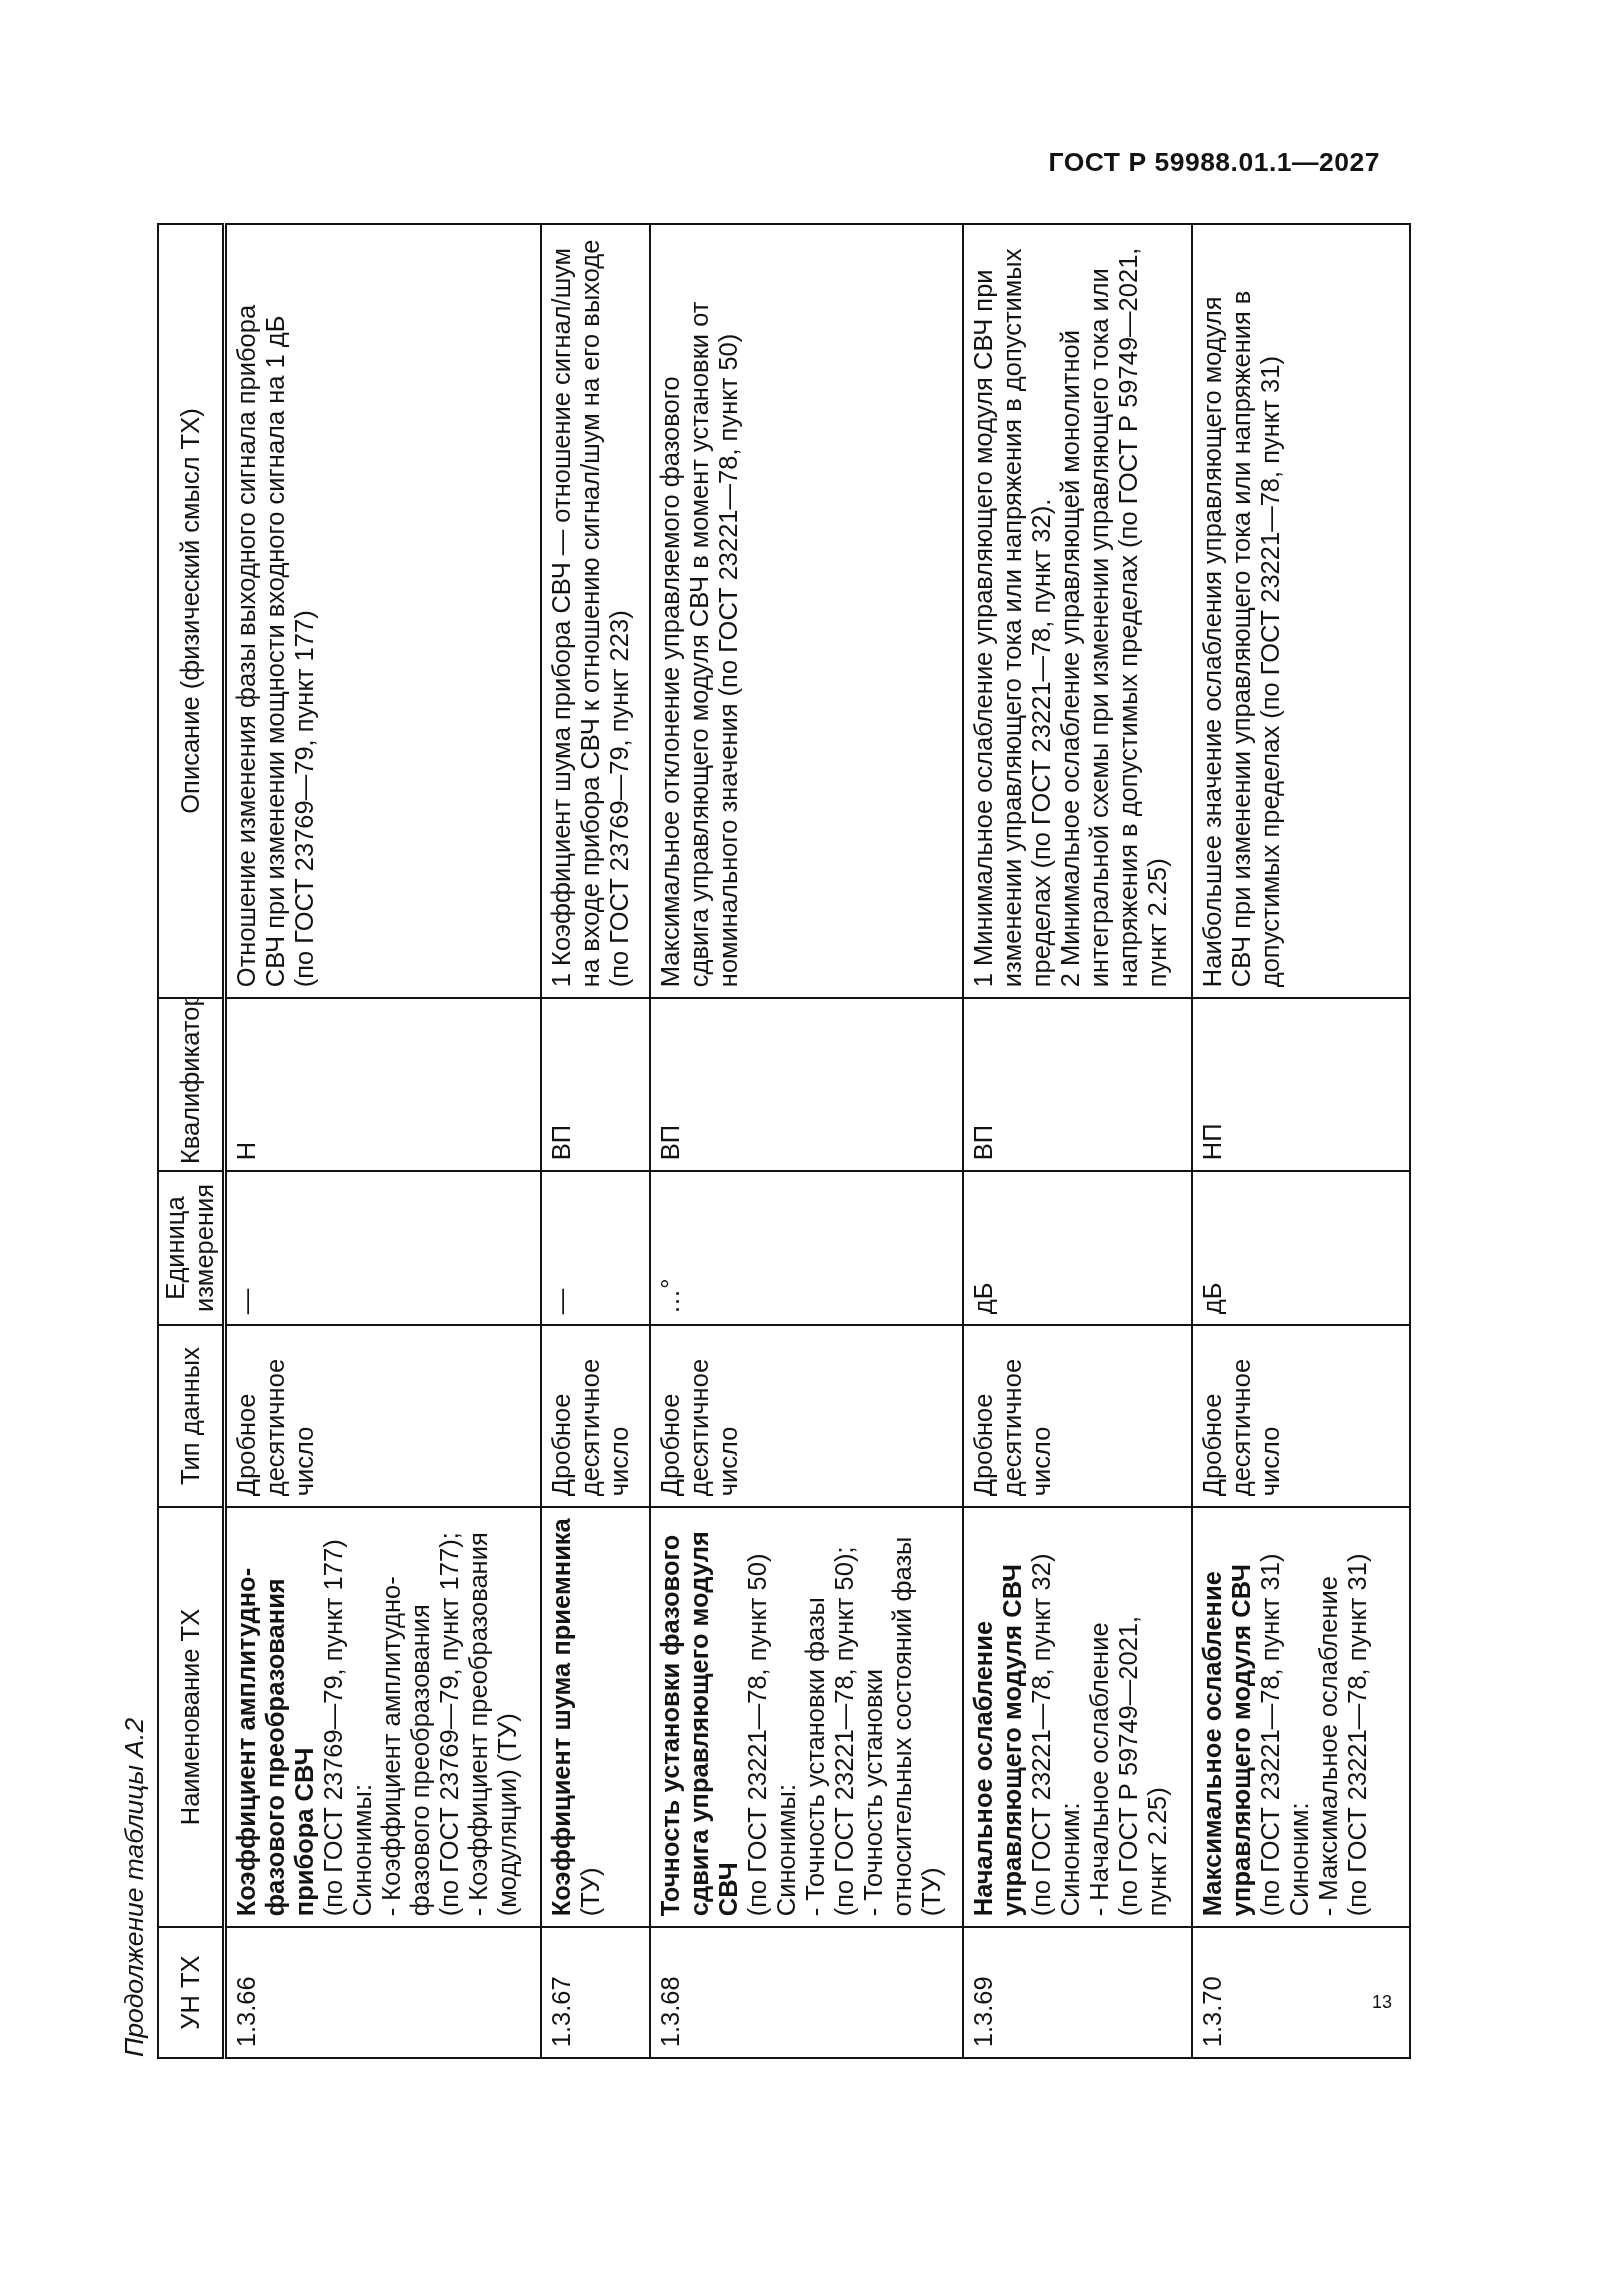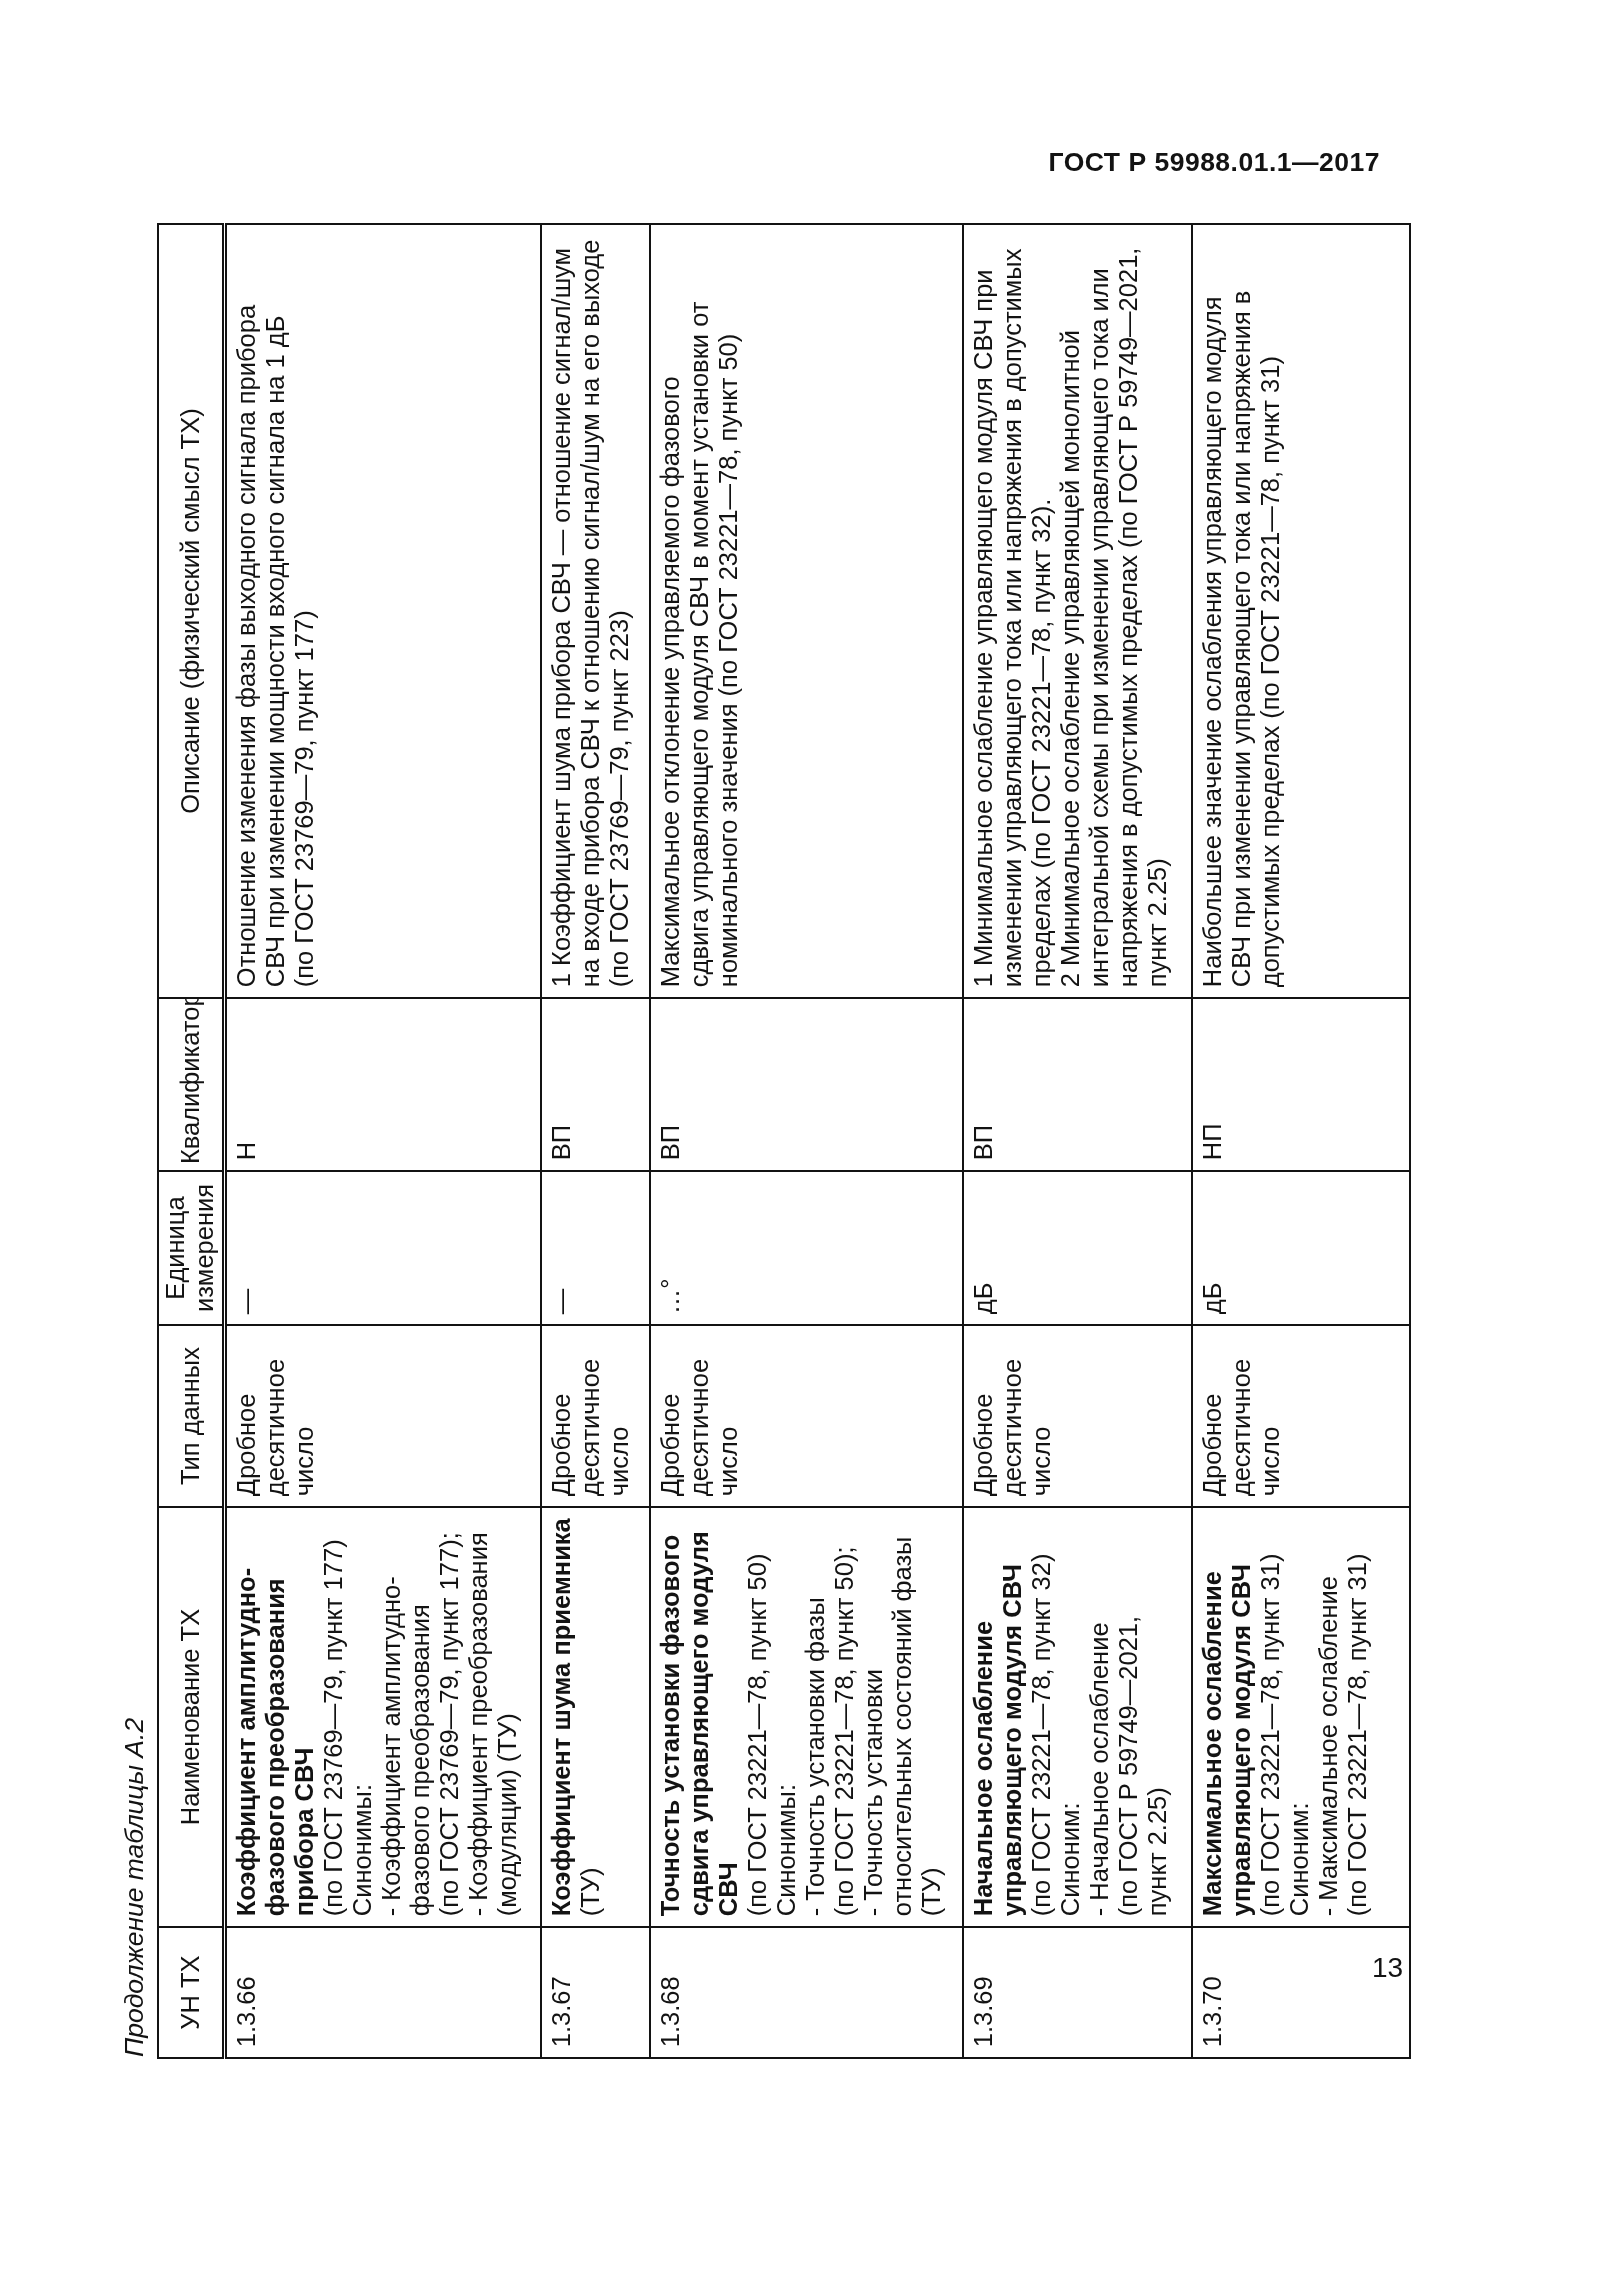--- a/index.html
+++ b/index.html
@@ -39,27 +39,27 @@
   table.gost td{
     vertical-align:top;text-align:left;
     padding:4.9px 9.8px 0 9.8px;
   }
   td.c{ text-align:center;padding-left:3.9px;padding-right:3.9px; }
   tr.r66{height:317px;} tr.r67{height:109px;} tr.r68{height:313px;}
   tr.r69{height:229px;} tr.r70{height:218px;}
   .bold{font-weight:bold;}
   .pre{white-space:pre-line;}
   #page-number{
-    position:absolute;left:1372px;top:1952px;font-size:28px;
+    position:absolute;left:1372px;top:1992px;font-size:18px;
   }
 </style>
 </head>
 <body>
 
-<div id="gost-header">ГОСТ Р 59988.01.1—2017</div>
+<div id="gost-header">ГОСТ Р 59988.01.1—2027</div>
 
 <div id="rot-wrap">
   <div id="table-caption">Продолжение таблицы А.2</div>
 
   <table class="gost">
     <colgroup>
       <col style="width:131px">
         <col style="width:420px">
         <col style="width:182px">
       <col style="width:154px">

